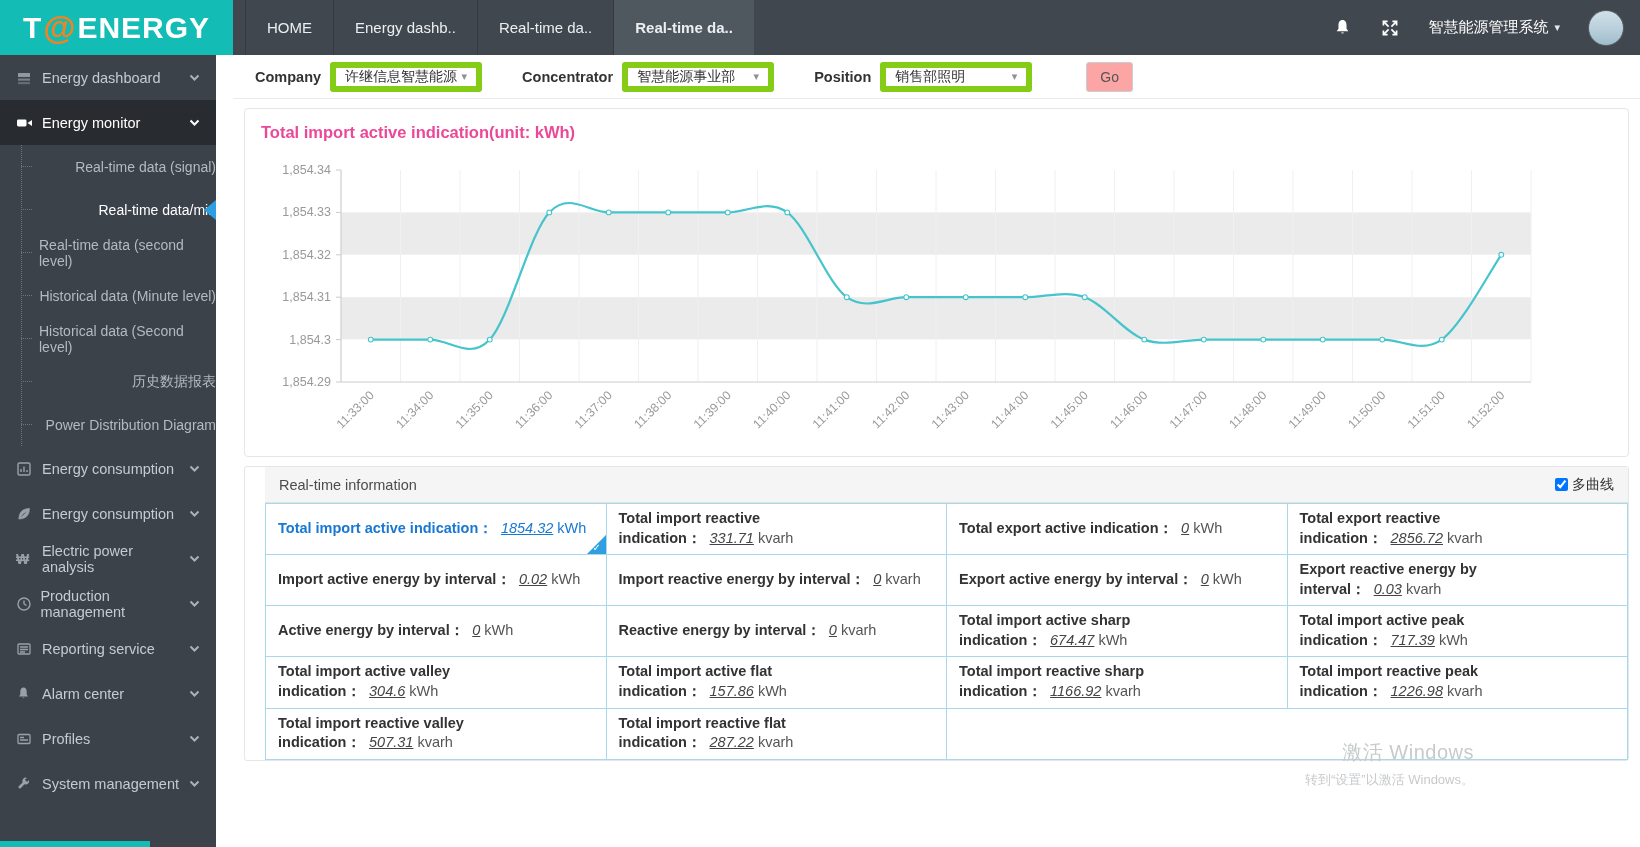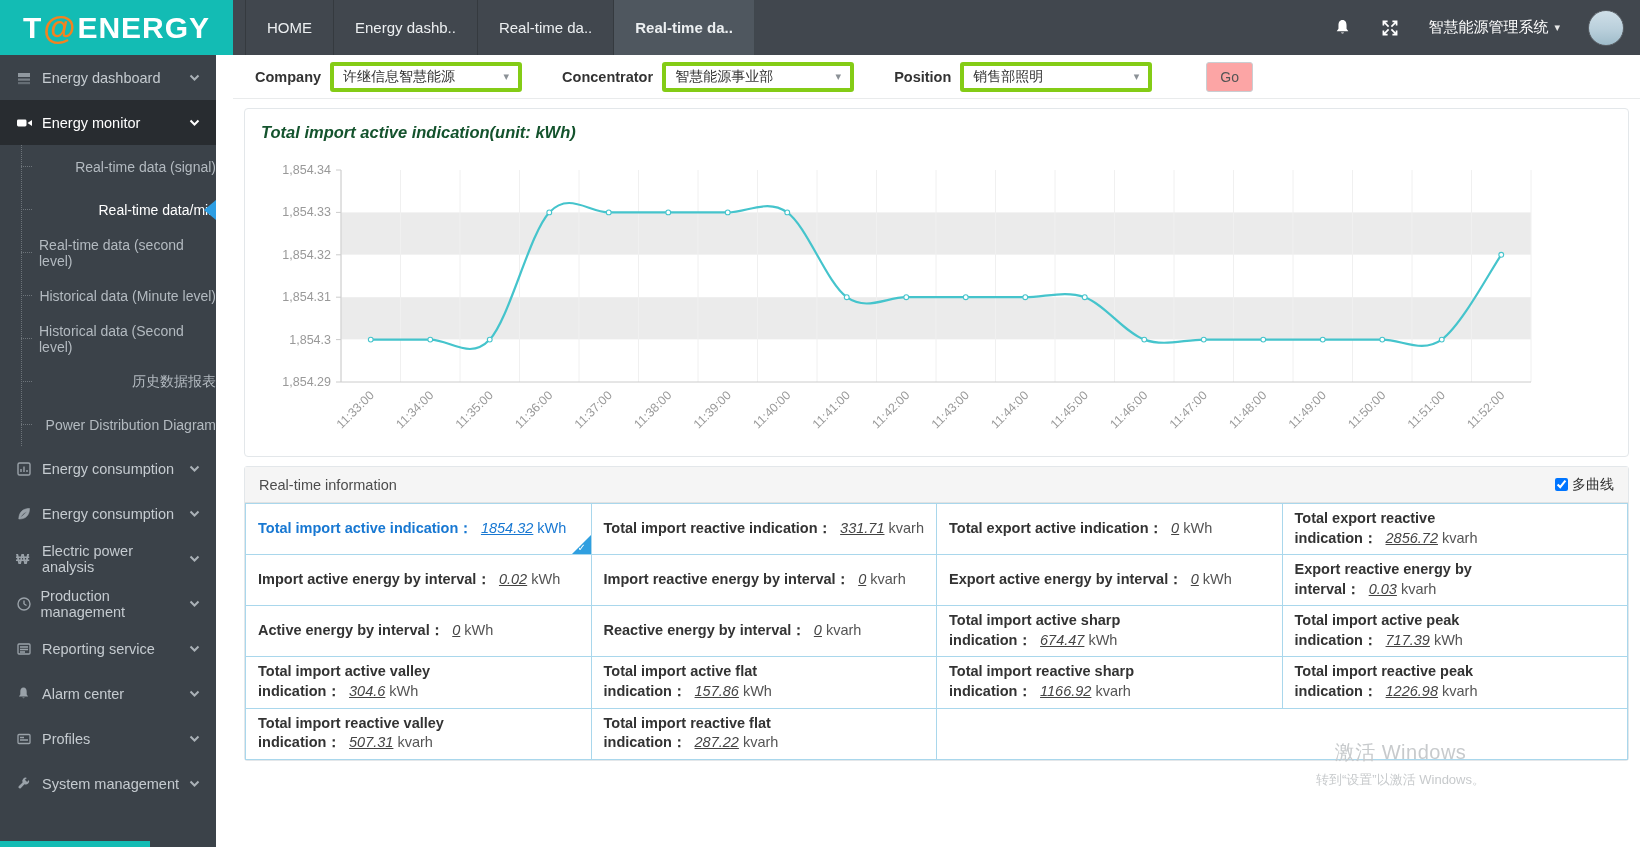--- a/index.html
+++ b/index.html
@@ -31,42 +31,42 @@
   .submenu li::before { content:""; position:absolute; left:21px; width:11px; border-top:1px dotted #6d747a; }
   .submenu li.active { color:#fff; }
   .active-arrow { position:absolute; right:0; top:50%; margin-top:-10px; width:0; height:0; border-top:10px solid transparent; border-bottom:10px solid transparent; border-right:12px solid #2d9ee3; }
   .side-strip { position:absolute; left:0; bottom:0; width:150px; height:6px; background:#13bcb4; }
 
   
   .main { position:absolute; top:55px; left:233px; right:0; bottom:0; background:#fff; overflow:hidden; }
   .filterbar { height:44px; background:#fff; border-bottom:1px solid #e9ebec; display:flex; align-items:center; padding-left:22px; }
   .f-label { font-weight:bold; font-size:14.5px; color:#333; margin-right:9px; }
   .f-label + .sel { margin-right:40px; }
-  .sel { width:192px; height:30px; border:4px solid #84cc16; border-radius:3px; background:#fff; display:flex; align-items:center; justify-content:space-between; padding:0 9px; font-size:14px; color:#333; cursor:pointer; }
+  .sel { width:152px; height:30px; border:6px solid #84cc16; border-radius:3px; background:#fff; display:flex; align-items:center; justify-content:space-between; padding:0 9px; font-size:14px; color:#333; cursor:pointer; }
   .sel .caret { color:#8b9196; }
   .go-btn { height:30px; padding:0 13px; border:1px solid #c9ced2; border-radius:3px; background:#fca5a5; font-size:14px; color:#555; cursor:pointer; }
 
-  .card { margin:9px 11px 0; border:1px solid #e3e7ea; border-radius:4px; background:#fff; }
+  .card { margin:9px 11px 0; border:1px solid #e3e7ea; border-radius:4px; background:#fff;padding-left:20px; }
   .chart-card { padding:12px 14px 2px; }
-  .chart-title { font-size:16.5px; font-weight:bold; color:#14532d; margin:2px 0 8px 2px;font-style:italic; }
+  .chart-title { font-size:16.5px; font-weight:bold; color:#ec4899; margin:2px 0 8px 2px; }
   #chart-svg text { font-family:"Liberation Sans","DejaVu Sans",sans-serif; }
 
   .info-card { margin-top:9px; border-radius:3px; }
   .info-head { height:36px; background:#f5f5f5; border-bottom:1px solid #e2e2e2; display:flex; align-items:center; padding:0 14px; font-size:14.5px; color:#4c4c4c; }
   .info-head .right { margin-left:auto; display:flex; align-items:center; gap:4px; font-size:14px; color:#333; }
   .rt-table { width:100%; border-collapse:collapse; table-layout:fixed; }
   .rt-table td { border:1px solid #a9d7ec; padding:5px 12px 6px; font-size:14.5px; color:#333; vertical-align:middle; line-height:1.35; position:relative; }
   .rt-table .cl { font-weight:bold; color:#333; }
   .rt-table .cv { font-style:italic; text-decoration:underline; color:#444; }
   .rt-table .cu { color:#555; }
   .rt-table td.sel-cell .cl, .rt-table td.sel-cell .cv, .rt-table td.sel-cell .cu { color:#1878d2; }
   .corner { position:absolute; right:0; bottom:0; width:0; height:0; border-left:19px solid transparent; border-bottom:19px solid #2f9fe0; }
   .corner b { position:absolute; left:-13px; top:6px; color:#fff; font-size:10px; font-weight:normal; }
 
-  .win-mark { position:absolute; right:155px; bottom:58px; color:#c7cacc; text-align:center; }
+  .win-mark { position:absolute; right:166px; bottom:58px; color:#c7cacc; text-align:right; }
   .win-mark .l1 { font-size:20px; letter-spacing:0.5px; }
   .win-mark .l2 { font-size:13px; margin-top:5px; }
 </style>
 </head>
 <body>
 
 <header class="topbar">
   <div class="logo">
     <span>T</span>
       <span class="at">@</span>

